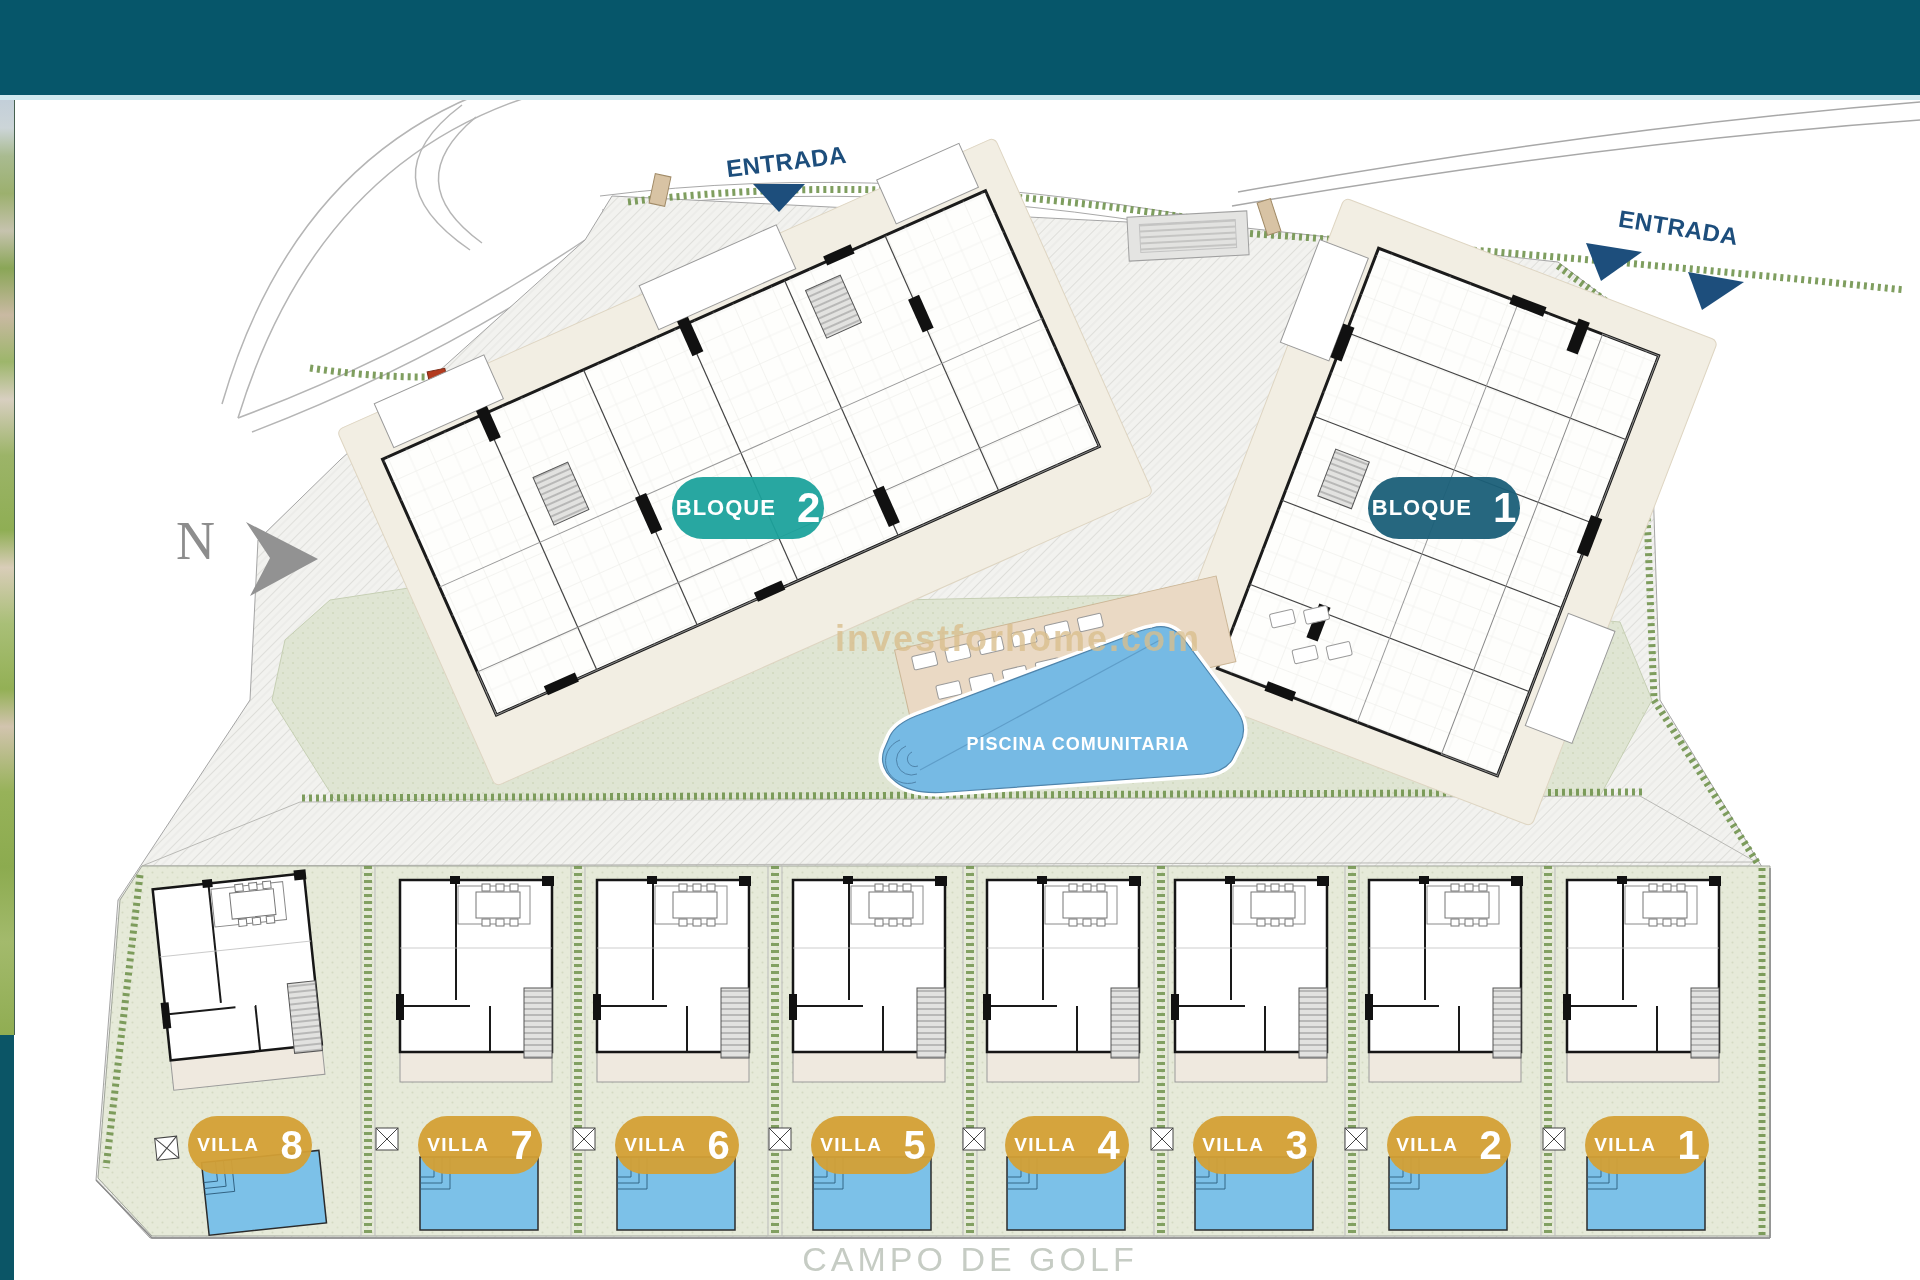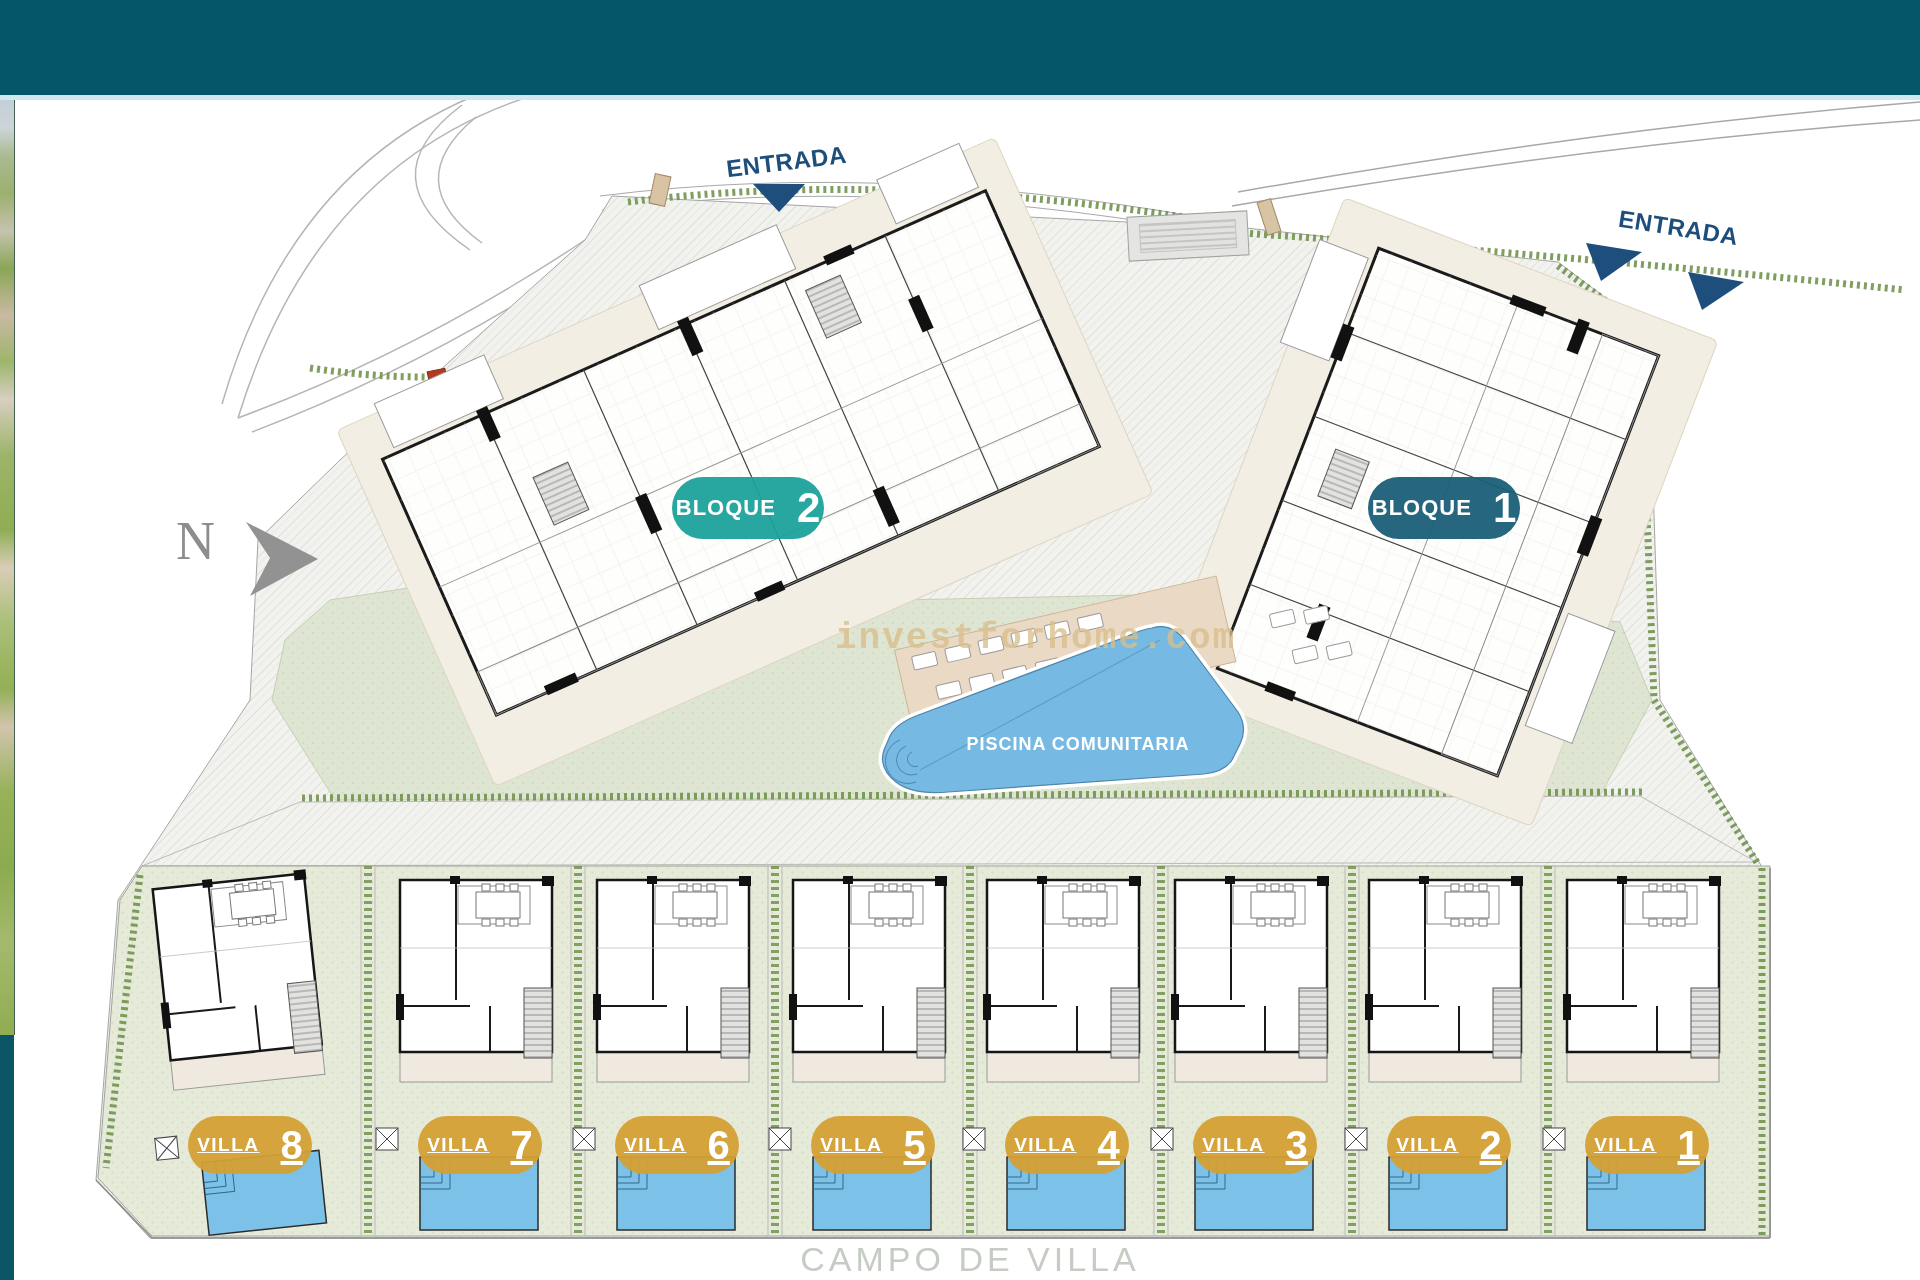--- a/index.html
+++ b/index.html
@@ -8,30 +8,30 @@
   .abs{position:absolute;}
   .hdr{left:0;top:0;width:1920px;height:95px;background:#06566a;border-bottom:5px solid #cfe9ef;}
   .photo-strip{left:0;top:100px;width:14px;height:935px;border-right:1px solid #46604f;
     background:linear-gradient(180deg,#c3cfd9 0%,#ccd5d8 3%,#a9bb90 6%,#9cb06e 10%,#c6c3ae 14%,
       #8aa657 18%,#c9b9a2 23%,#9db66b 28%,#d8cfc0 32%,#9cb468 38%,#8fae54 46%,#d9cdb8 50%,
       #a9bf77 56%,#93b055 63%,#d2c4ae 67%,#97b259 74%,#8cab4f 82%,#a3ba6c 90%,#90ad52 100%);}
   .photo-strip-teal{left:0;top:1035px;width:14px;height:245px;background:#0b5566;}
   .north-n{color:#8d8d8d;font-family:"Liberation Serif",serif;font-size:54px;}
   .entrada{color:#1d4e7c;font-weight:700;font-size:24px;letter-spacing:.5px;}
   .badge{display:flex;align-items:center;justify-content:center;gap:21px;color:#fff;border-radius:34px;}
-  .villaB{width:124px;height:58px;background:rgba(212,160,53,.95);text-decoration:underline;}
+  .villaB{width:124px;height:58px;background:rgba(212,160,53,.95);}
   .bloqueB{width:152px;height:62px;}
   .b2{background:rgba(27,162,155,.94);}
   .b1{background:rgba(26,95,120,.95);}
   .villaB .lbl{font-size:19px;font-weight:700;letter-spacing:1.5px;}
   .villaB .num{font-size:40px;font-weight:800;}
   .bloqueB .lbl{font-size:22px;font-weight:700;letter-spacing:1px;}
   .bloqueB .num{font-size:42px;font-weight:800;}
   .pool-label{width:320px;text-align:center;color:#ffffff;font-size:18px;font-weight:700;letter-spacing:1px;}
-  .watermark{color:rgba(216,190,140,.78);font-size:36px;font-weight:700;letter-spacing:2px;font-family:Liberation Mono, monospace;}
+  .watermark{color:rgba(216,190,140,.78);font-size:36px;font-weight:700;letter-spacing:2px;}
   .campo{width:420px;text-align:center;color:#c6ccc4;font-size:34px;font-weight:300;letter-spacing:4px;}
 </style>
 </head>
 <body>
 
 <div id="stage">
 
   <svg class="abs" style="left:0;top:0" width="1920" height="1280" viewBox="0 0 1920 1280">
     <defs>
       <pattern id="hatch" width="12" height="12" patternUnits="userSpaceOnUse" patternTransform="rotate(45)">
@@ -544,14 +544,14 @@
   </div>
   <div class="abs badge villaB" style="left:1387px;top:1116px">
     <span class="lbl">VILLA</span>
     <span class="num">2</span>
   </div>
   <div class="abs badge villaB" style="left:1585px;top:1116px">
     <span class="lbl">VILLA</span>
     <span class="num">1</span>
   </div>
 
-  <div class="abs campo" style="left:760px;top:1240px">CAMPO DE VILLA</div>
+  <div class="abs campo" style="left:760px;top:1240px">CAMPO DE GOLF</div>
 </div>
 
 </body></html>

